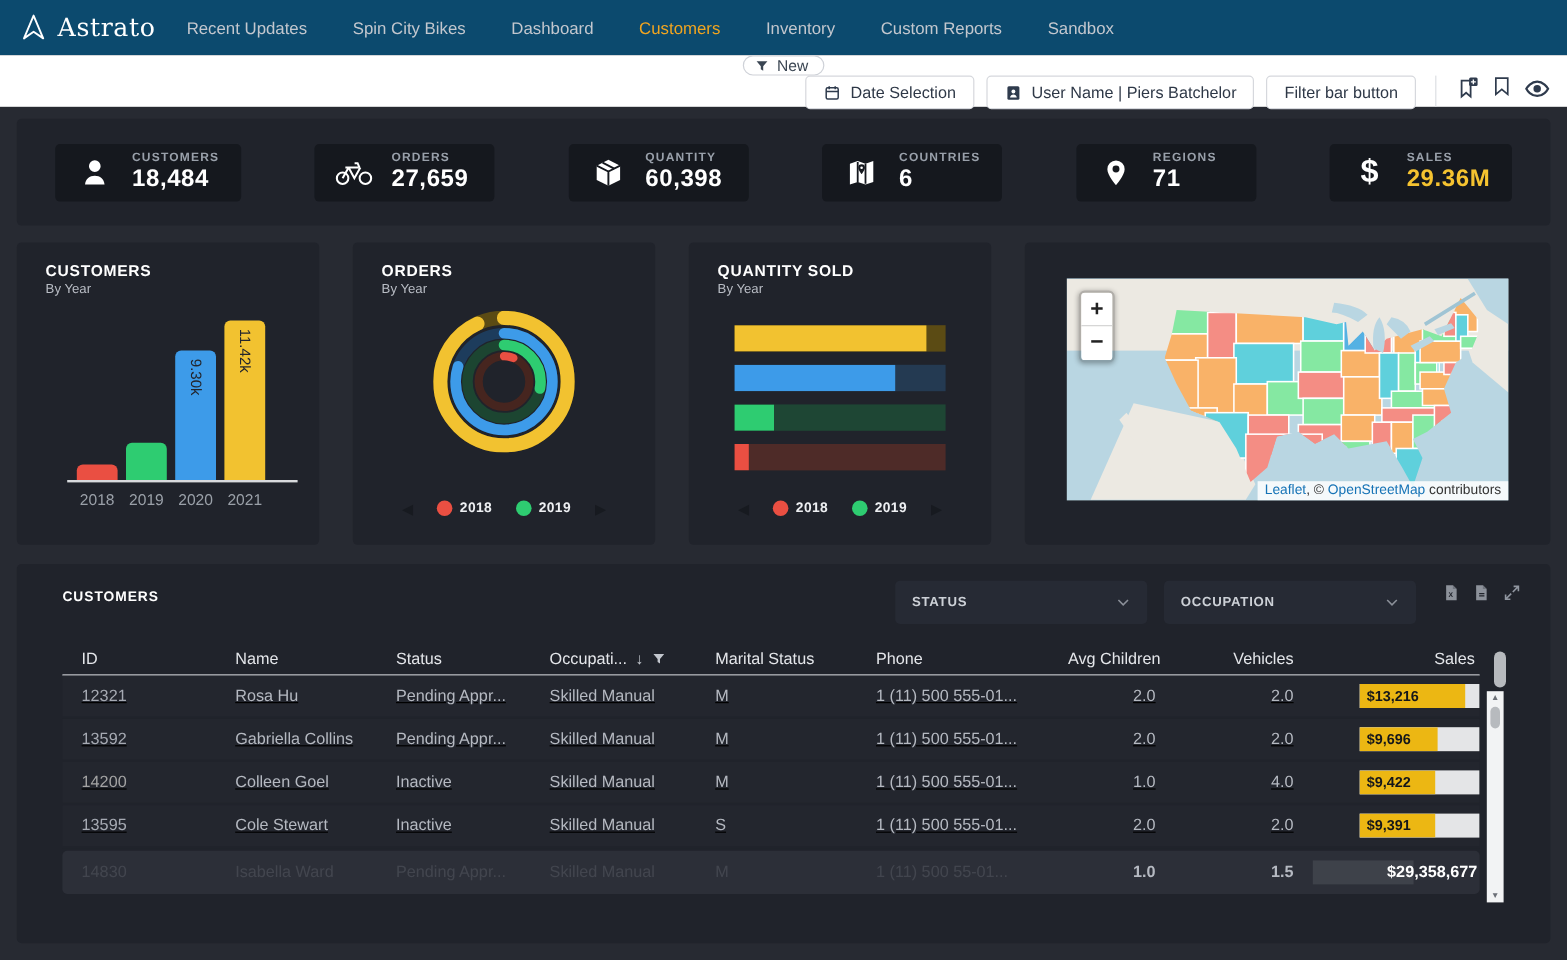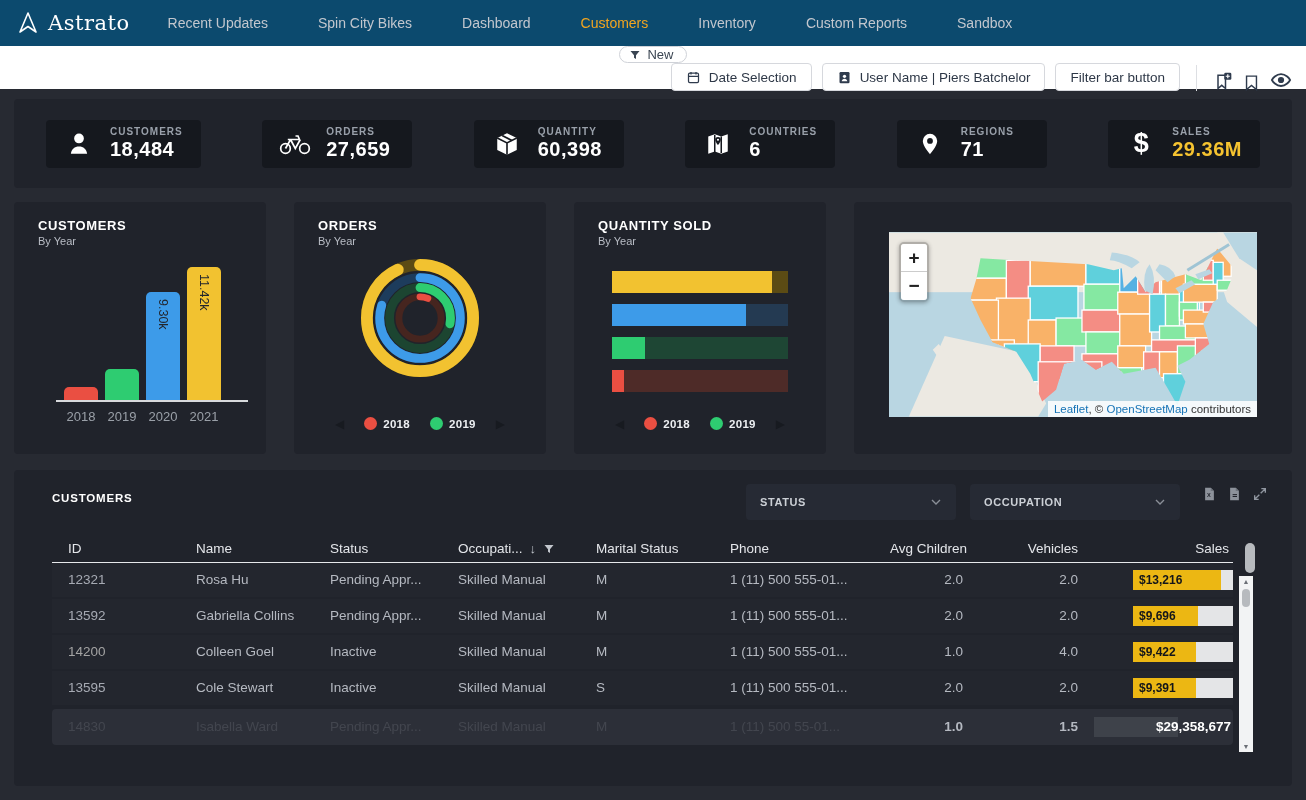--- a/index.html
+++ b/index.html
@@ -4,28 +4,28 @@
 <style>
   * { margin:0; padding:0; box-sizing:border-box; }
   html,body { width:1306px; height:800px; overflow:hidden; background:#272A32;
     font-family:"Liberation Sans", sans-serif; }
 
   
   .topnav { height:46px; background:#0c4a6e; display:flex; align-items:center; padding:0 16px; }
   .logo { display:flex; align-items:center; gap:8px; margin-right:26px; cursor:pointer; }
   .logo-text { color:#fff; font-family:"DejaVu Serif", serif; font-size:21px; letter-spacing:.5px; }
   .nav-items { display:flex; align-items:center; gap:38px; }
-  .nav-item { color:#C3C7CE; font-size:14px; cursor:pointer; white-space:nowrap;margin-left:12px; }
+  .nav-item { color:#C3C7CE; font-size:14px; cursor:pointer; white-space:nowrap; }
   .nav-item.active { color:#F2A51F; }
 
   
   .toolbar { height:43px; background:#fff; display:flex; align-items:center; padding:0 14px;flex-direction:column; }
   .pill { display:inline-flex; align-items:center; gap:6px; height:26px; padding:0 12px 0 9px;
     border:1px solid #CFD2D8; border-radius:14px; color:#3A4552; font-size:13px; background:#fff; cursor:pointer; }
-  .tb-right { margin-left:auto; display:flex; align-items:flex-end; gap:10px; }
+  .tb-right { margin-left:auto; display:flex; align-items:flex-start; gap:10px; }
   .tb-btn { display:inline-flex; align-items:center; gap:8px; height:28px; padding:0 14px;
     border:1px solid #D6D8DD; border-radius:4px; background:#fff; color:#2E3847; font-size:13.5px; cursor:pointer; white-space:nowrap; }
   .tb-divider { width:1px; height:26px; background:#DDDFE3; margin:0 6px; }
   .tb-icon { background:none; border:none; cursor:pointer; display:flex; align-items:center; }
 
   
   .content { padding:10px 14px 0 14px; }
   .panel { background:#20232B; border-radius:4px; }
 
   .kpi-strip { height:89px; display:flex; align-items:center; justify-content:space-between; padding:0 32px; }
@@ -89,21 +89,21 @@
   .tp-icons .tb-icon { padding:0; }
 
   .t-wrap { margin:16px 59px 0 38px; }
   .t-grid { display:grid; grid-template-columns:128px 134px 128px 138px 134px 160px 105px 115px 139px; }
   .t-grid > div { padding-left:16px; font-size:13.5px; color:#B5B9C1; white-space:nowrap; overflow:hidden; }
   .t-head > div { color:#E4E6EA; line-height:26px; font-size:13.5px; }
   .t-head { border-bottom:1px solid #E6E8EB; }
   .num { text-align:right; padding-right:16px !important; }
   .sales-col { text-align:right; padding-right:0 !important; }
   .t-row > div { line-height:34px; }
-  .t-row { border-bottom:2px solid #20232B; background:#23262E; }
+  .t-row { border-bottom:2px solid #20232B; background:#23262E;text-decoration:underline; }
   .occ-head { display:flex; align-items:center; gap:7px; }
   .sort-arrow { color:#C2C6CD; font-size:13px; }
 
   .sales-bar { position:relative; width:100px; height:20px; background:#E4E5E7; margin:7px 0 0 auto; overflow:hidden; }
   .sales-fill { position:absolute; left:0; top:0; bottom:0; background:#ECB713; }
   .sales-text { position:absolute; left:6px; top:0; line-height:20px; color:#14161A;
     font-weight:bold; font-size:12px; z-index:1; }
 
   .t-totals { background:#2C2F38; border-radius:4px; margin-top:2px; position:relative; }
   .t-totals > div { line-height:36px; }

